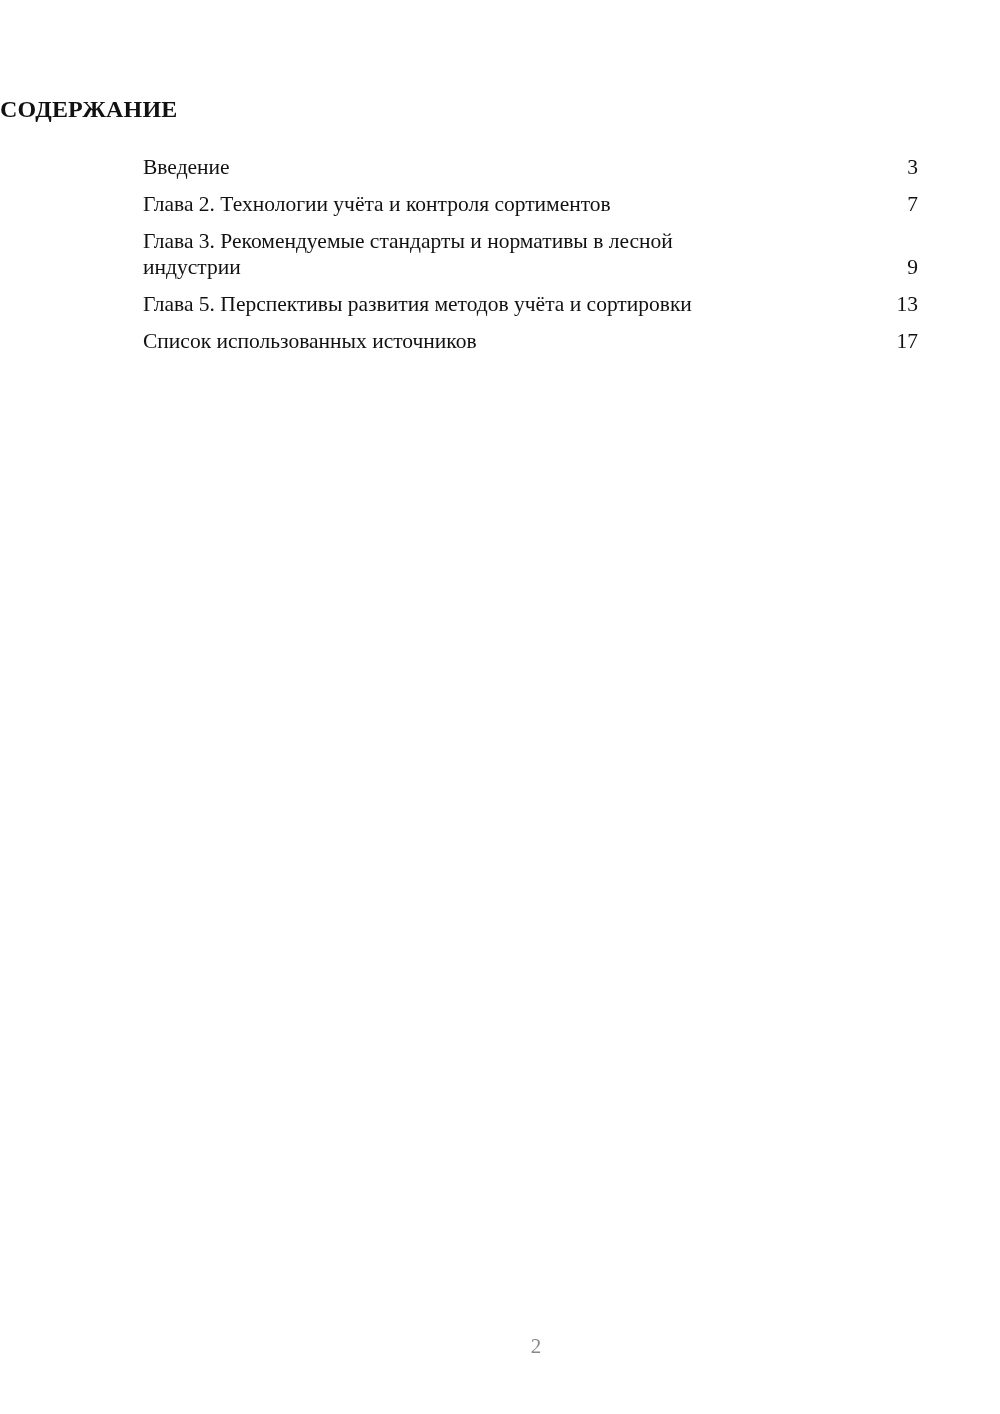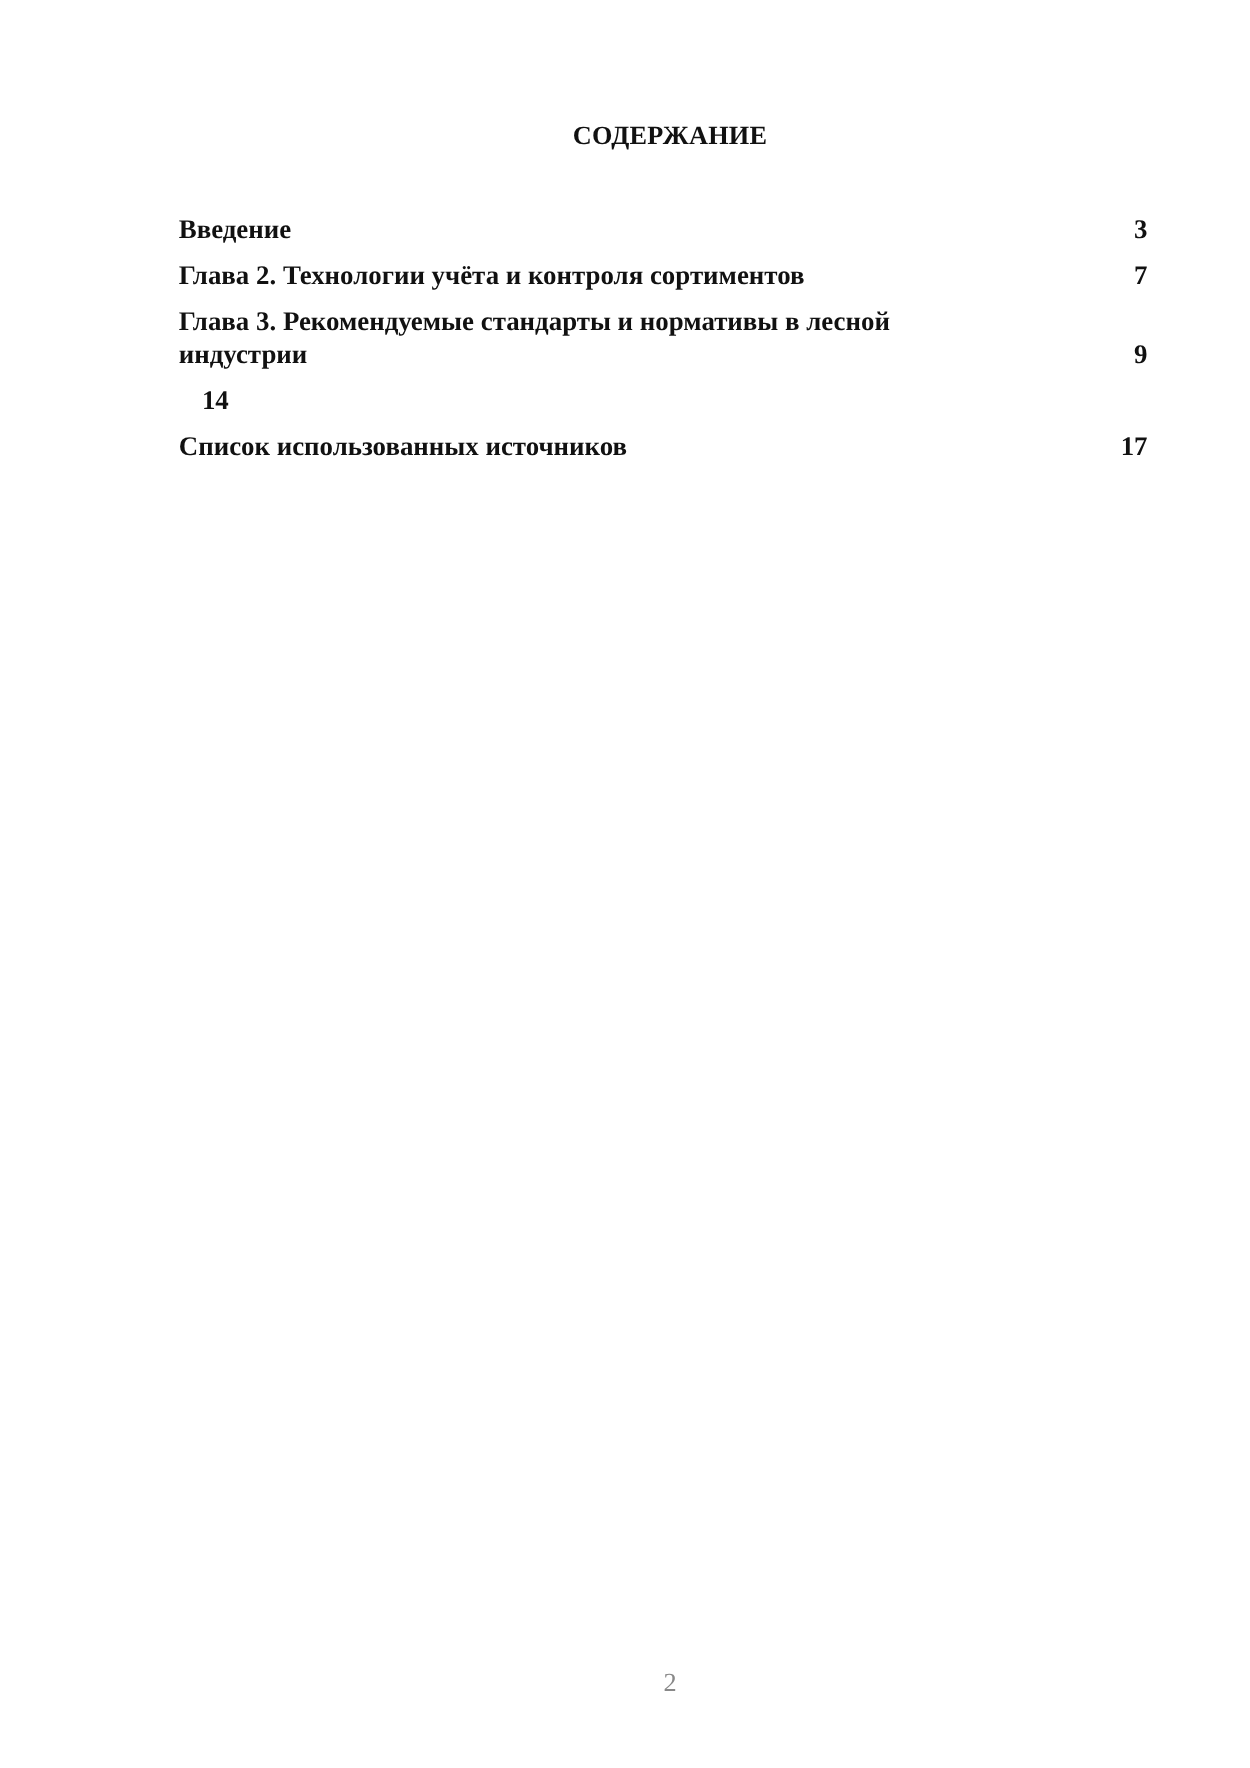--- a/index.html
+++ b/index.html
@@ -9,32 +9,29 @@
       background: #ffffff;
       position: relative;
       font-family: "Liberation Serif", "DejaVu Serif", serif;
       color: #111111;
       overflow: hidden;
     }
     .title {
       position: absolute;
       left: 0; right: 0;
       top: 96px;
-      text-align: center;
       font-weight: bold;
-      font-size: 21px;
-      padding-left: 72px;
+      font-size: 24px;
       letter-spacing: 0.2px;
     }
     .toc {
       position: absolute;
       left: 143px;
-      top: 170px;
+      top: 154px;
       width: 775px;
-      font-weight: bold;
     }
     .toc-row {
       display: flex;
       align-items: flex-end;
       justify-content: space-between;
       font-size: 21.5px;
       line-height: 26px;
       margin-bottom: 11px;
     }
     .toc-label { max-width: 660px; }
@@ -61,21 +58,22 @@
   </div>
   <div class="toc-row">
     <span class="toc-label">Глава 2. Технологии учёта и контроля сортиментов</span>
     <span class="toc-page">7</span>
   </div>
   <div class="toc-row">
     <span class="toc-label" style="max-width:625px">Глава 3. Рекомендуемые стандарты и нормативы в лесной индустрии</span>
     <span class="toc-page">9</span>
   </div>
   <div class="toc-row">
-    <span class="toc-page">14</span>
+    <span class="toc-label" style="max-width:700px">Глава 5. Перспективы развития методов учёта и сортировки</span>
+    <span class="toc-page">13</span>
   </div>
   <div class="toc-row">
     <span class="toc-label">Список использованных источников</span>
     <span class="toc-page">17</span>
   </div>
 </div>
 
 <div class="page-number">2</div>
 
 </body></html>

